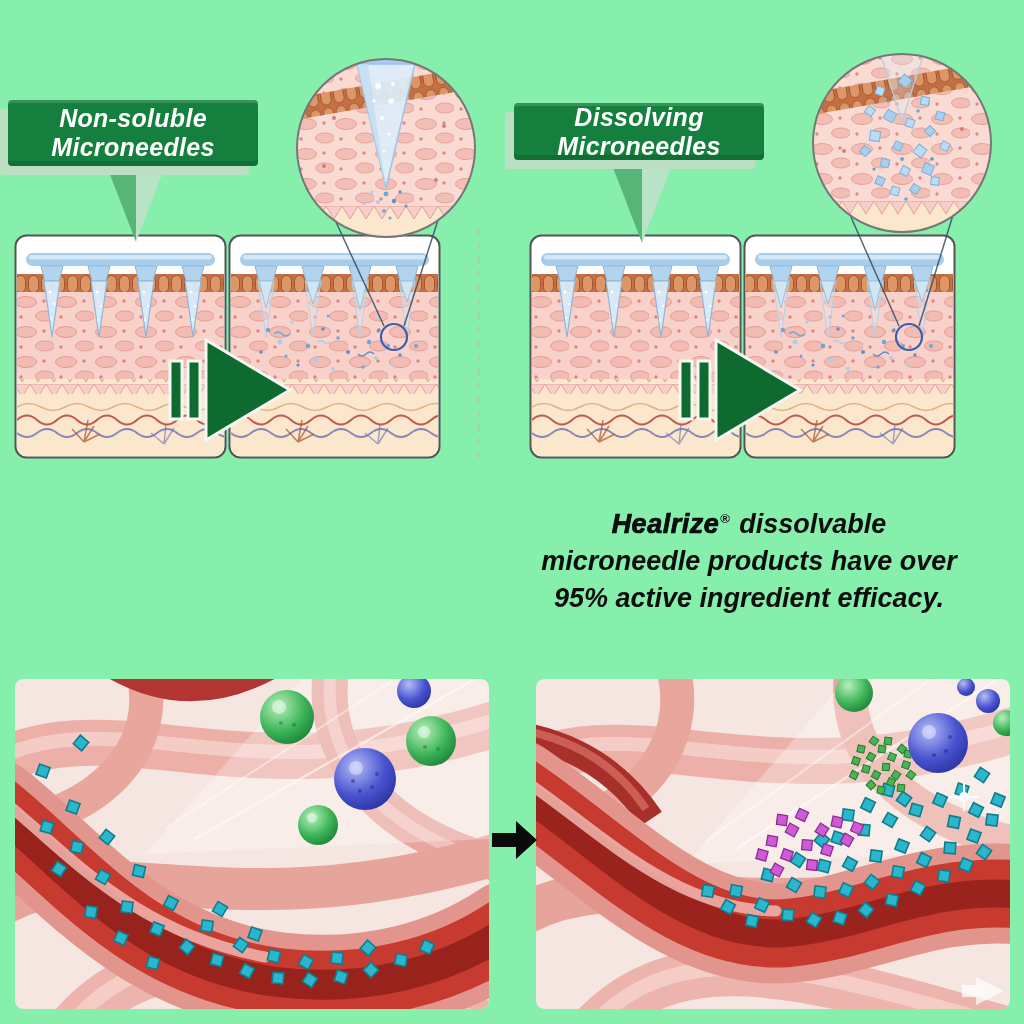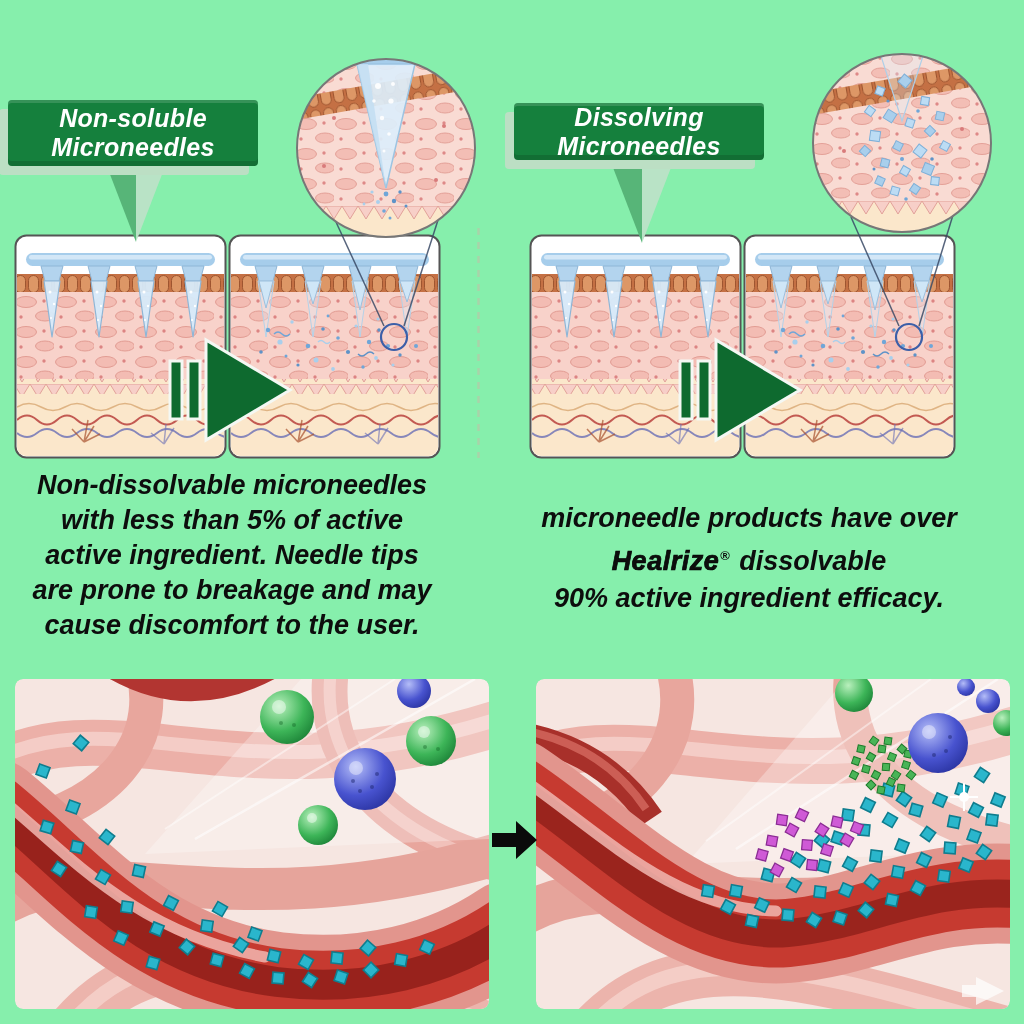--- a/index.html
+++ b/index.html
@@ -308,33 +308,26 @@
   </svg>
 
   <svg class="overlay" width="1024" height="1024" viewBox="0 0 1024 1024">
     <line x1="478.5" y1="228" x2="478.5" y2="458" stroke="#a9d3a9" stroke-width="2.5" stroke-dasharray="7 7"></line>
     <line x1="336" y1="222" x2="384" y2="326" stroke="#3a4a66" stroke-width="1.5" opacity="0.85"></line>
     <line x1="438" y1="220" x2="404" y2="326" stroke="#3a4a66" stroke-width="1.5" opacity="0.85"></line>
     <line x1="851" y1="217" x2="899" y2="326" stroke="#3a4a66" stroke-width="1.5" opacity="0.85"></line>
     <line x1="953" y1="215" x2="919" y2="326" stroke="#3a4a66" stroke-width="1.5" opacity="0.85"></line>
   </svg>
 
-  <div class="caption left-caption">
-    <div>Non-dissolvable microneedles</div>
-    <div>with less than 5% of active</div>
-    <div>active ingredient. Needle tips</div>
-    <div>are prone to breakage and may</div>
-    <div>cause discomfort to the user.</div>
-  </div>
   <div class="caption right-caption">
-    <div>microneedle products have over</div>
     <div>
       <span class="brand">Healrize</span><sup class="reg">®</sup><span> dissolvable</span>
     </div>
-    <div>90% active ingredient efficacy.</div>
+    <div>microneedle products have over</div>
+    <div>95% active ingredient efficacy.</div>
   </div>
 
   <svg class="photo" style="left:15px;top:679px" width="474" height="330" viewBox="0 0 474 330">
     <defs>
         <clipPath id="phL">
           <rect width="474" height="330" rx="8"></rect>
         </clipPath>
       </defs>
     <g clip-path="url(#phL)">
       <rect width="474" height="330" fill="#f6e6e1"></rect>

